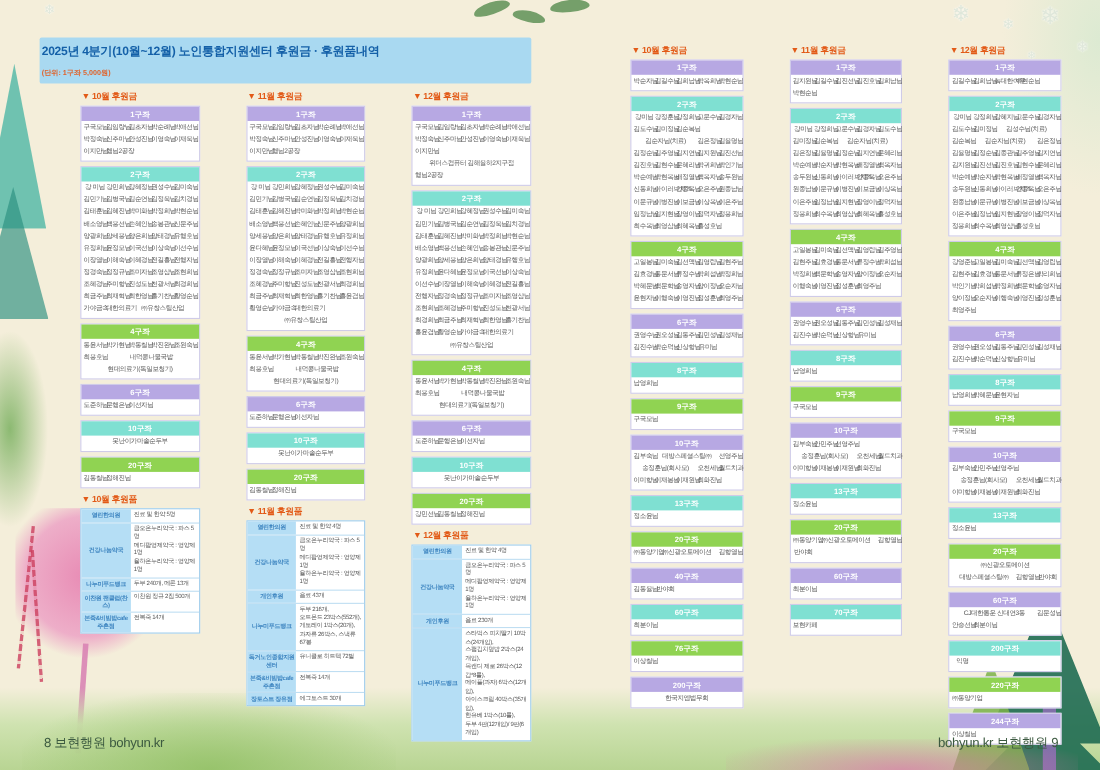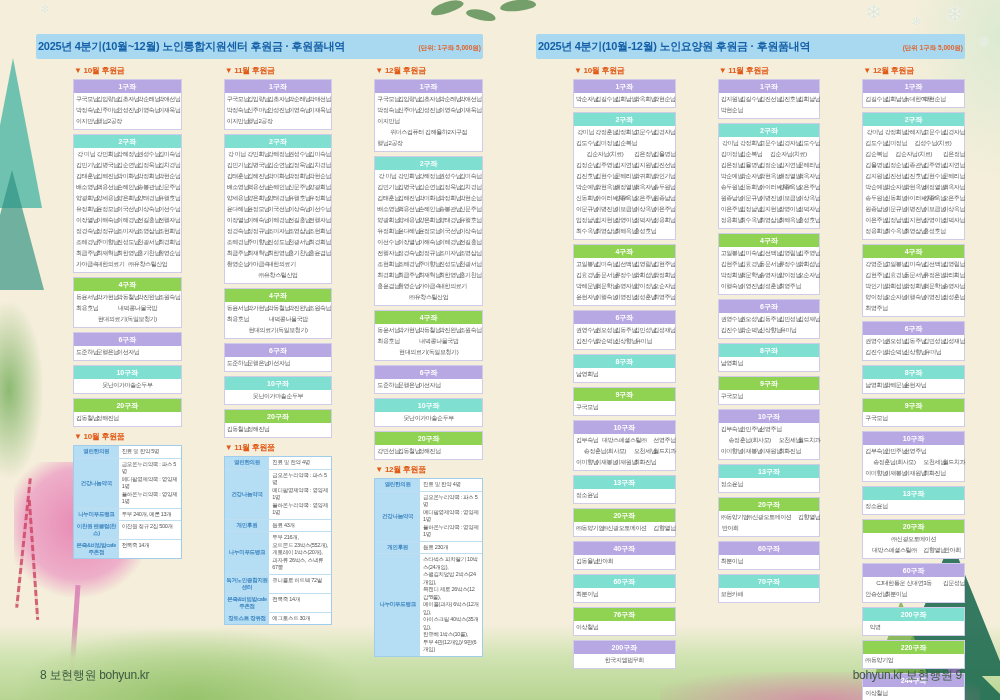--- a/index.html
+++ b/index.html
@@ -21,21 +21,21 @@
   .grass-dark{left:20px;bottom:0;width:340px;height:70px;background:radial-gradient(ellipse at 50% 100%,#8fbf62 0%,rgba(143,191,98,0) 75%);opacity:.8;}
   .pine-right{right:-6px;top:540px;width:110px;height:160px;background:#1f6b52;opacity:.9;clip-path:polygon(50% 0,100% 85%,78% 85%,100% 100%,0 100%,22% 85%,0 85%);}
   .pine-right2{right:64px;top:600px;width:70px;height:100px;background:#7bb24a;opacity:.85;clip-path:polygon(50% 0,100% 100%,0 100%);}
   .pine-trunk{right:40px;top:640px;width:12px;height:60px;background:#8a6fb1;opacity:.9;}
   .pink-wash{left:660px;bottom:0;width:320px;height:28px;background:radial-gradient(ellipse at 50% 100%,#e077b0 0%,rgba(224,119,176,0) 80%);opacity:.7;}
 
   
   .page{position:absolute;top:34px;z-index:2;}
   .page-left{left:36px;width:447px;}
   .page-right{left:536px;width:429px;}
-  .title-bar{background:#a9d9f1;border-radius:2px;display:flex;justify-content:space-between;align-items:baseline;gap:8px;padding:5px 2px;}
+  .title-bar{background:#a9d9f1;border-radius:2px;display:flex;justify-content:space-between;align-items:baseline;gap:8px;padding:5px 2px;flex-direction:column;}
   .title-text{color:#1460a8;font-weight:bold;font-size:11px;letter-spacing:-0.3px;}
   .unit{color:#e0622a;font-size:6.5px;font-weight:bold;}
   .cols{display:flex;gap:5px;margin-top:3px;align-items:flex-start;}
   .col{flex:1;min-width:0;padding-left:37px;}
   .month-header{color:#e25a17;font-weight:bold;font-size:8px;margin:3px 0 3px 1px;letter-spacing:-0.3px;}
   .block{margin-bottom:4px;border:1px solid #cfcbe8;background:#fff;}
   .pill{color:#fff;font-weight:bold;font-size:7px;text-align:center;padding:2px 0 1px;}
   .c0{background:#b7a8e3;}
   .c1{background:#7fe0d2;}
   .c2{background:#90d352;}
@@ -544,24 +544,20 @@
                 <div>한유베 1박스(10롤),</div>
                 <div>두부 4판(12개입)/ 9판(6개입)</div>
               </div>
             </div>
           </div>
         </div>
       </div>
   </section>
 
   <section class="page page-right">
-    <div class="title-bar">
-      <span class="title-text">2025년 4분기(10월-12월) 노인요양원 후원금 · 후원품내역</span>
-      <span class="unit">(단위 1구좌 5,000원)</span>
-    </div>
     <div class="cols" id="right-cols">
         <div class="col">
           <div class="month-header">▼ 10월 후원금</div>
           <div class="block">
             <div class="pill c0">1구좌</div>
             <div class="names">
               <span class="name">박순자님</span>
               <span class="name">김길수님</span>
               <span class="name">김희남님</span>
               <span class="name">박옥희님</span>

